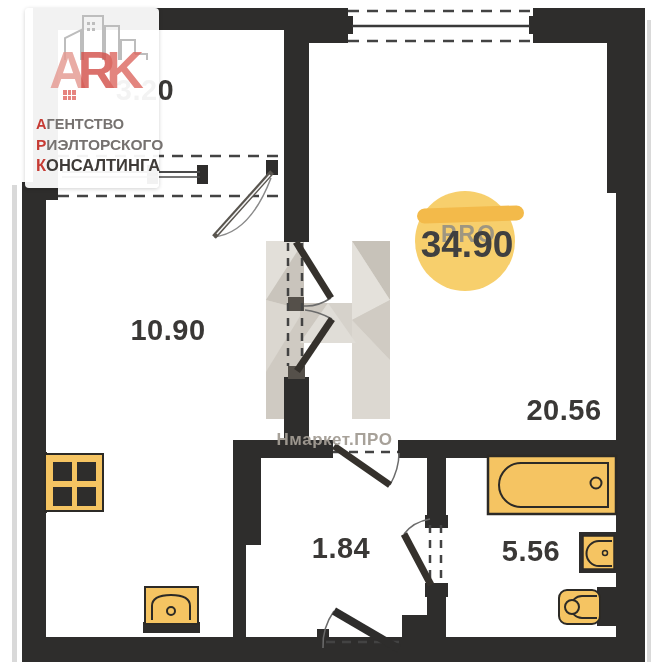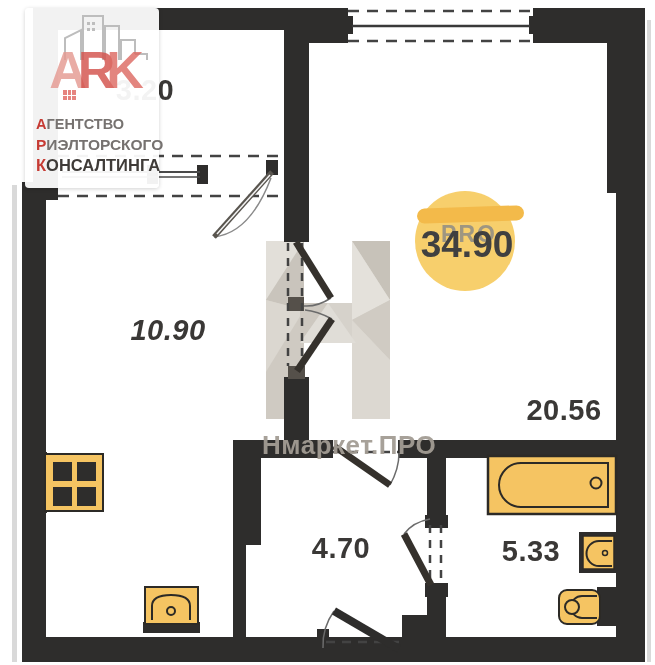--- a/index.html
+++ b/index.html
@@ -12,21 +12,21 @@
   .badge-circle{position:absolute;left:415px;top:191px;width:100px;height:100px;border-radius:50%;
                 background:rgba(247,204,100,0.95);}
   .badge-bar{position:absolute;left:417px;top:207px;width:107px;height:15px;border-radius:8px;
              background:#f3ba4a;transform:rotate(-2deg);}
   .badge-pro{position:absolute;left:409px;top:221px;width:120px;text-align:center;
              font-size:23px;font-weight:700;color:rgba(135,135,135,0.8);letter-spacing:2px;}
   .badge-number{position:absolute;left:407px;top:224px;width:120px;text-align:center;
                 font-size:37px;font-weight:800;color:#404040;}
   
   .wm-caption{position:absolute;left:262px;top:430px;width:145px;text-align:center;
-              font-size:26px;font-weight:600;color:rgba(162,156,148,0.95);letter-spacing:0.5px;}
+              font-size:17px;font-weight:600;color:rgba(162,156,148,0.95);letter-spacing:0.5px;}
   
   .logo-card{position:absolute;left:25px;top:8px;width:134px;height:180px;
              background:rgba(255,255,255,0.94);border-radius:4px;
              box-shadow:0 1px 4px rgba(0,0,0,0.18);}
   .logo-buildings{position:absolute;left:36px;top:2px;}
   .logo-ark{position:absolute;left:4px;top:36px;width:126px;text-align:center;
             font-size:52px;font-weight:800;letter-spacing:-9px;line-height:1;}
   .logo-ark span{opacity:0.82;}
   .ark-a{color:#e59a92;}
   .ark-r{color:#d4524d;}
@@ -181,24 +181,24 @@
 
     <g>
       <rect x="597" y="587" width="21" height="39" fill="#2e2d2c"></rect>
       <rect x="559" y="590" width="41" height="34" rx="8" fill="#f5c462" stroke="#2c2a26" stroke-width="2"></rect>
       <path d="M597,596 L582,596 A11,11 0 0 0 582,618 L597,618" fill="none" stroke="#2c2a26" stroke-width="1.8"></path>
       <circle cx="572" cy="607" r="7" fill="#f5c462" stroke="#2c2a26" stroke-width="2"></circle>
     </g>
   </svg>
 
   <div class="room-label" style="left:100px;top:74px;width:90px;">3.20</div>
-  <div class="room-label" style="left:108px;top:314px;width:120px;font-style:italic;">10.90</div>
+  <div class="room-label" style="left:108px;top:314px;width:120px;">10.90</div>
   <div class="room-label" style="left:504px;top:394px;width:120px;">20.56</div>
-  <div class="room-label" style="left:291px;top:532px;width:100px;">4.70</div>
-  <div class="room-label" style="left:481px;top:535px;width:100px;">5.33</div>
+  <div class="room-label" style="left:291px;top:532px;width:100px;">1.84</div>
+  <div class="room-label" style="left:481px;top:535px;width:100px;">5.56</div>
 
   <div class="badge-circle"></div>
   <div class="badge-bar"></div>
   <div class="badge-pro">PRO</div>
   <div class="badge-number">34.90</div>
 
   <div class="wm-caption">Нмаркет.ПРО</div>
 
   <div class="logo-card">
     <svg class="logo-buildings" width="92" height="50" viewBox="0 0 92 50">

